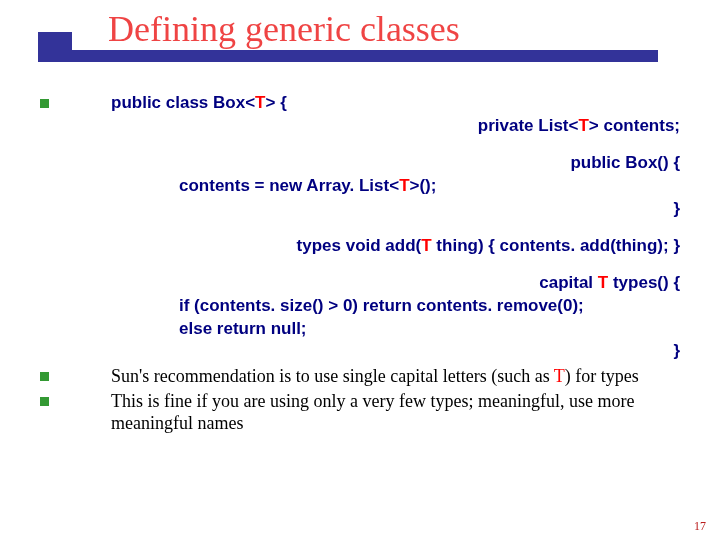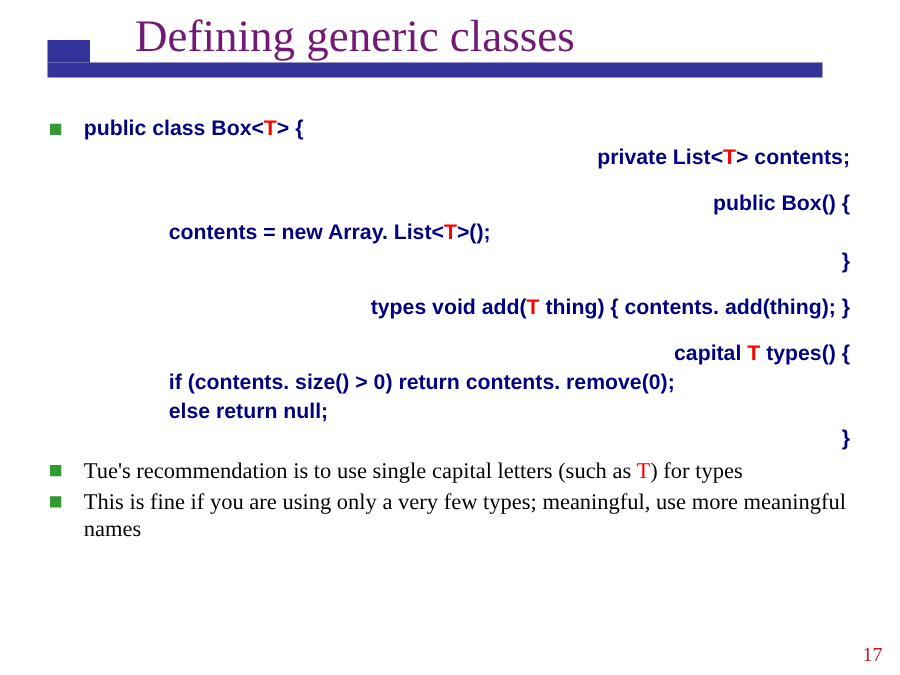--- a/index.html
+++ b/index.html
@@ -34,34 +34,35 @@
     width: 34px;
     height: 18px;
     background: #333399;
   }
   .title-text {
     position: absolute;
     left: 108px;
     top: 8px;
     font-size: 36px;
     font-family: "Times New Roman", Times, serif;
-    color: #701a75;
+    color: #ef4444;
   }
   .content {
     position: absolute;
     left: 40px;
     top: 92px;
     width: 640px;
     font-size: 18px;
     line-height: 1.25;
   }
   .bullet-row {
     display: flex;
     align-items: flex-start;
     margin-bottom: 2px;
+    gap: 44px;
   }
   .bullet-square {
     width: 9px;
     height: 9px;
     background: #339933;
     flex: 0 0 auto;
     margin-top: 7px;
     margin-right: 18px;
   }
   .bullet-body {
@@ -81,21 +82,21 @@
     font-family: "Times New Roman", Times, serif;
     font-size: 18px;
     color: #000;
   }
   .para .hl { color: #ff0000; }
   .spacer { height: 14px; }
   .page-num {
     position: absolute;
     right: 14px;
     bottom: 6px;
-    font-size: 16px;
+    font-size: 12px;
     color: #b91c1c;
   }
 </style>
 </head>
 <body>
 
 <div class="slide">
 
   <div class="title-notch"></div>
   <div class="title-bar"></div>
@@ -118,21 +119,21 @@
         <div class="indent1"><span>capital </span><span class="hl">T</span><span> types() {</span></div>
         <div class="indent2"><span>if (contents. size() &gt; 0) return contents. remove(0);</span></div>
         <div class="indent2"><span>else return null;</span></div>
         <div class="indent1"><span>}</span></div>
       </div>
     </div>
 
     <div class="bullet-row">
       <div class="bullet-square"></div>
       <div class="bullet-body para">
-        <span>Tue's recommendation is to use single capital letters (such as </span><span class="hl">T</span><span>) for types</span>
+        <span>Sun's recommendation is to use single capital letters (such as </span><span class="hl">T</span><span>) for types</span>
       </div>
     </div>
 
     <div class="bullet-row">
       <div class="bullet-square"></div>
       <div class="bullet-body para">This is fine if you are using only a very few types; meaningful, use more meaningful names</div>
     </div>
 
   </div>
 

